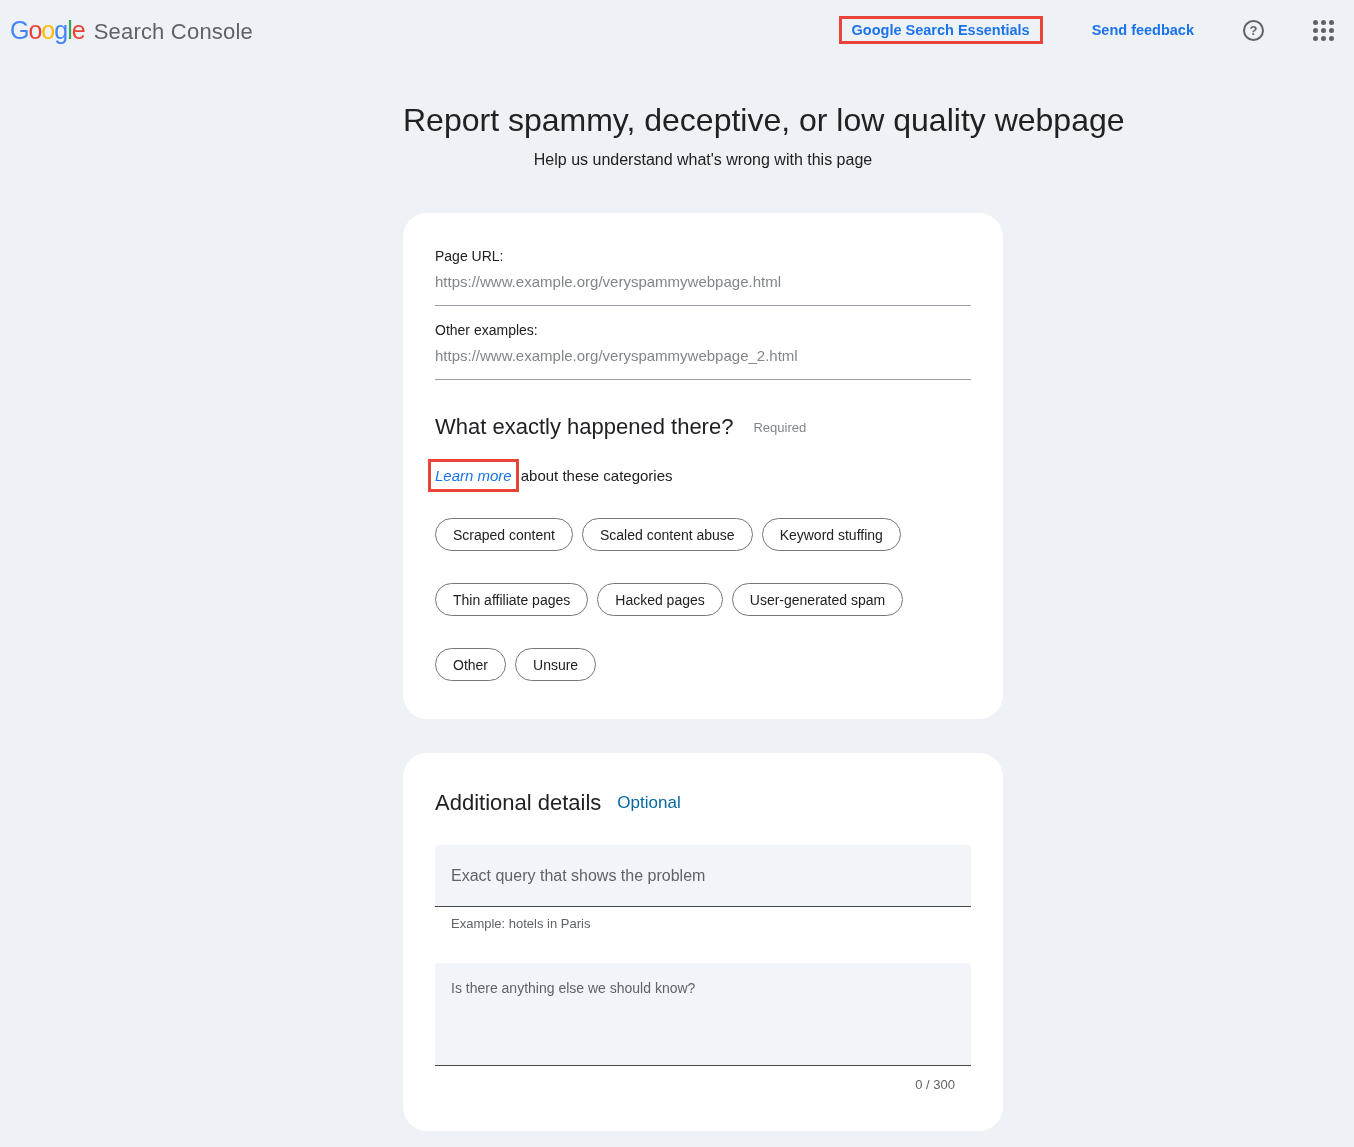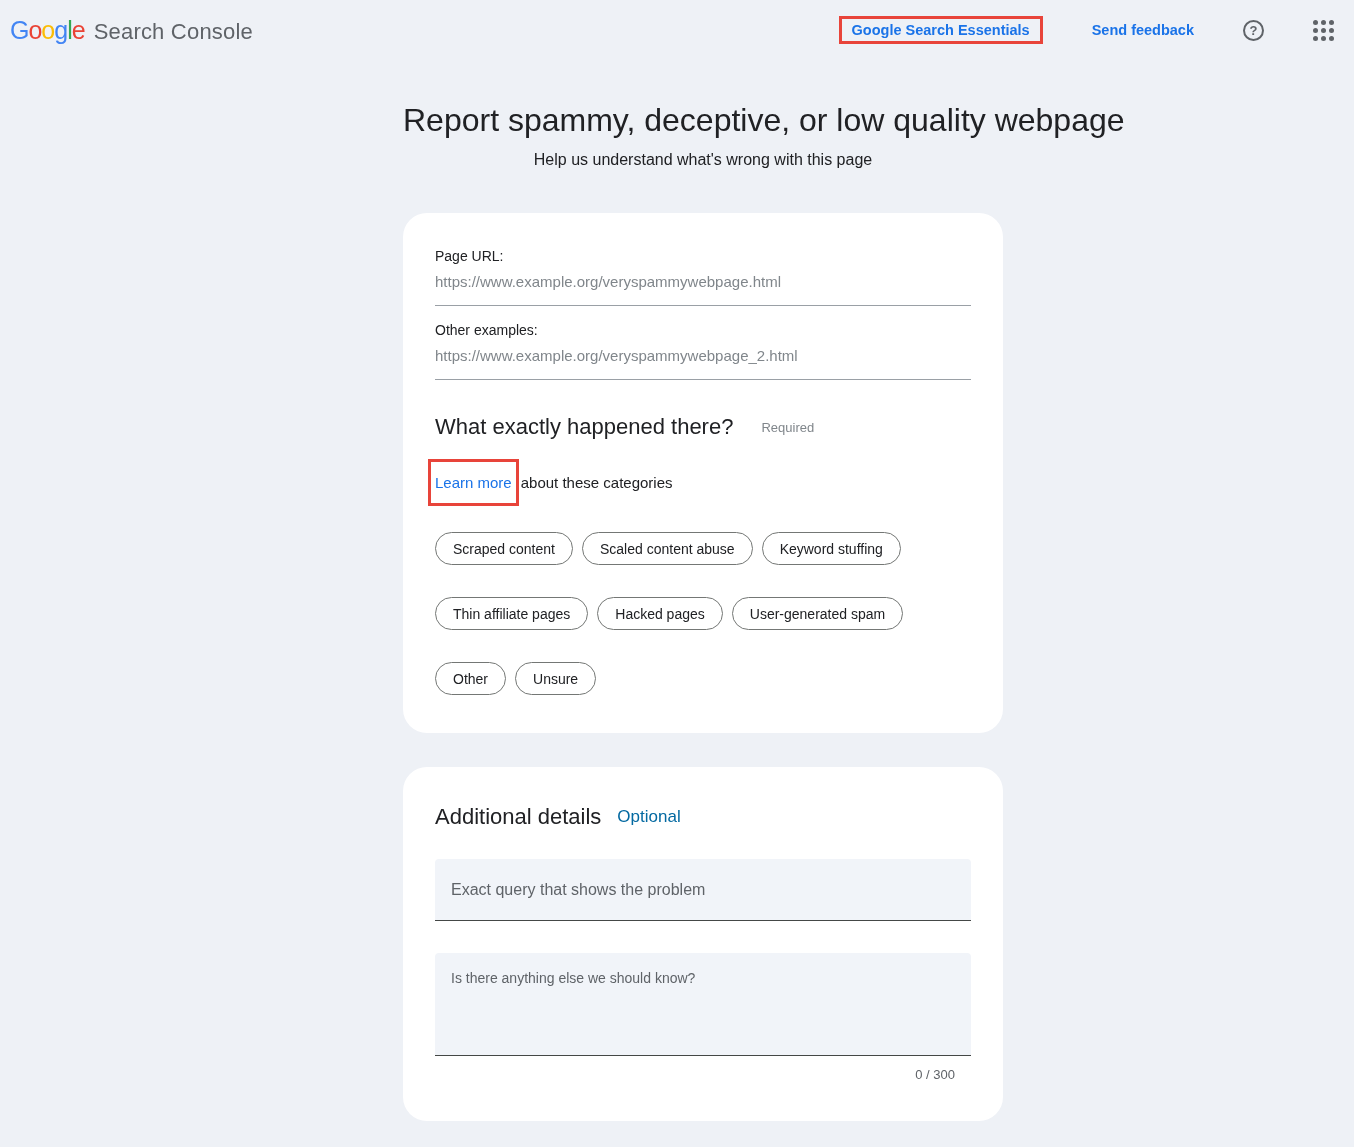--- a/index.html
+++ b/index.html
@@ -94,26 +94,26 @@
     border-bottom:1px solid #9aa0a6;
     background:transparent;
     font-family:"Liberation Sans", sans-serif;
     font-size:15px;
     color:#80868b;
     padding:8px 0 15px;
     outline:none;
   }
 
   
-  .question-row { margin-top:34px; display:flex; align-items:center; gap:28px; }
+  .question-row { margin-top:34px; display:flex; align-items:center; gap:20px; }
   .question-heading { font-size:22px; font-weight:400; color:#202124; }
   .required-label { font-size:13px; color:#80868b; }
 
   .learnmore-row { margin-top:19px; font-size:15px; color:#202124; display:flex; align-items:center; }
-  .learn-more-box { border:3px solid #e8443a; padding:12px 4px; margin-left:-7px; display:inline-flex; }
+  .learn-more-box { border:3px solid #e8443a; padding:5px 4px; margin-left:-7px; display:inline-flex;font-style:italic; }
   .learn-more-link { color:#1a73e8; text-decoration:none; font-size:15px; cursor:pointer; }
   .learnmore-suffix { margin-left:2px; }
 
   
   .chips { margin-top:26px; display:flex; flex-wrap:wrap; gap:32px 9px; }
   .chip {
     height:33px;
     padding:0 17px;
     border:1px solid #747775;
     border-radius:17px;
@@ -265,20 +265,21 @@
     </div>
   </div>
 
   <div class="card card-details">
     <div class="details-row">
       <span class="details-heading">Additional details</span>
       <span class="optional-label">Optional</span>
     </div>
 
     <input class="query-input" type="text" placeholder="Exact query that shows the problem" style="">
+    <div class="field-helper">Example: hotels in Paris</div>
 
     <textarea class="notes-area" placeholder="Is there anything else we should know?" style=""></textarea>
     <div class="char-counter">0 / 300</div>
   </div>
 
 </div>
 
 <div class="footer">
   <span class="step-label">Step 2/2</span>
   <div class="footer-actions">

